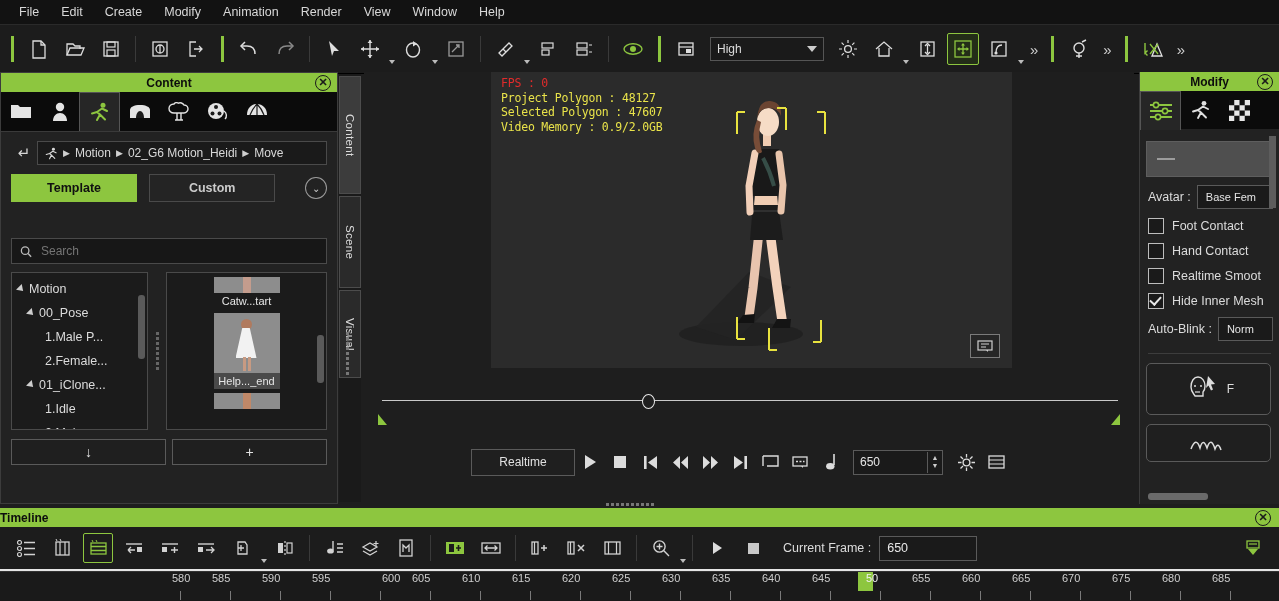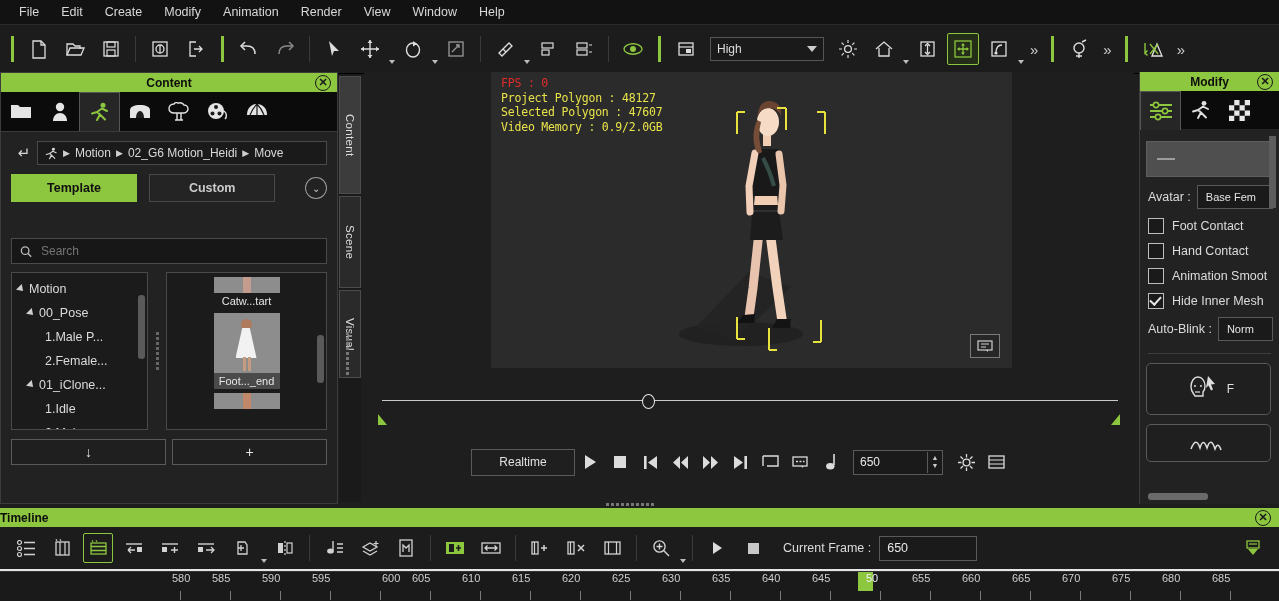--- a/index.html
+++ b/index.html
@@ -484,21 +484,21 @@
             </div>
             <div class="ilabel">Catw...tart</div>
           </div>
           <div class="item on">
             <div class="thumb">
               <div style="position:absolute;left:27px;top:6px;width:11px;height:11px;background:#b07a5e;border-radius:50%;"></div>
               <div style="position:absolute;left:22px;top:15px;width:21px;height:30px;background:#f2f2f2;clip-path:polygon(32% 0,68% 0,100% 100%,0 100%);"></div>
               <div style="position:absolute;left:29px;top:44px;width:3px;height:14px;background:#c79a82;"></div>
               <div style="position:absolute;left:34px;top:44px;width:3px;height:14px;background:#c79a82;"></div>
             </div>
-            <div class="ilabel">Foot..._end</div>
+            <div class="ilabel">Help..._end</div>
           </div>
           <div class="item">
             <div class="thumb half">
               <div style="width:8px;height:16px;background:#c08868;margin:0 auto;"></div>
             </div>
           </div>
           <div class="iscroll"></div>
         </div>
       </div>
 
@@ -705,21 +705,21 @@
       <div class="cbrow">
         <span class="cb"></span>
         <span class="cbl">Foot Contact</span>
       </div>
       <div class="cbrow">
         <span class="cb"></span>
         <span class="cbl">Hand Contact</span>
       </div>
       <div class="cbrow">
         <span class="cb"></span>
-        <span class="cbl">Animation Smoot</span>
+        <span class="cbl">Realtime Smoot</span>
       </div>
       <div class="cbrow">
         <span class="cb ck"></span>
         <span class="cbl">Hide Inner Mesh</span>
       </div>
 
       <div class="frow">
         <span>Auto-Blink :</span>
         <span class="fsel">Norm</span>
       </div>

